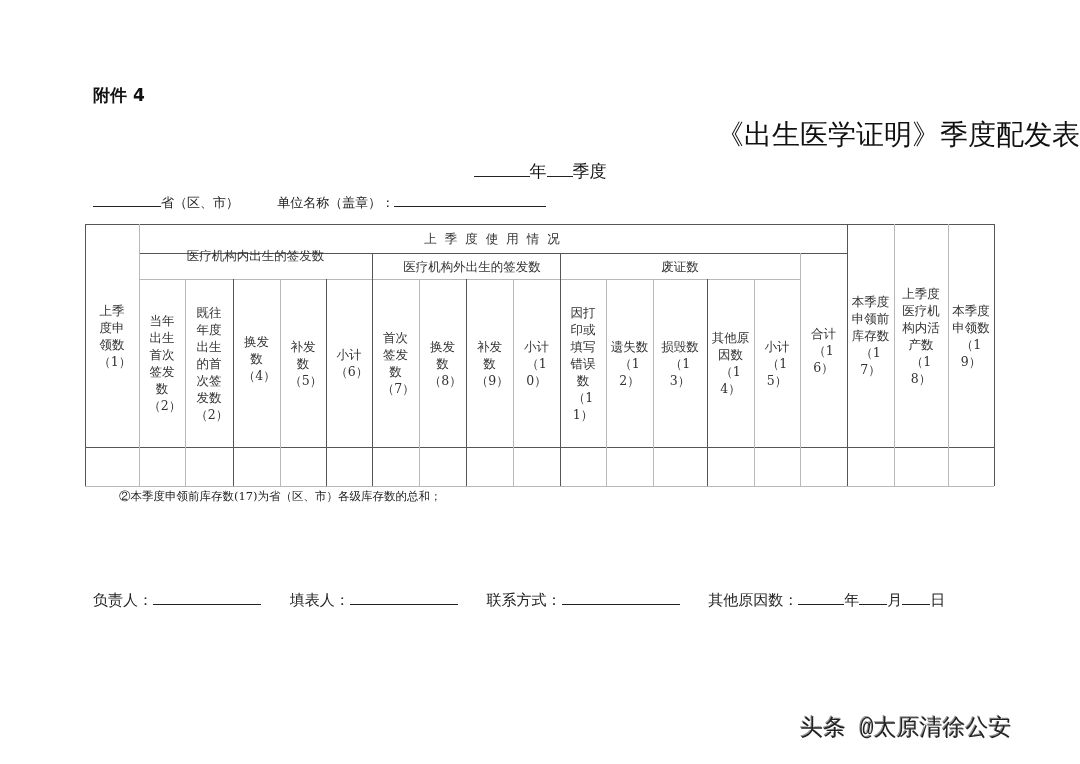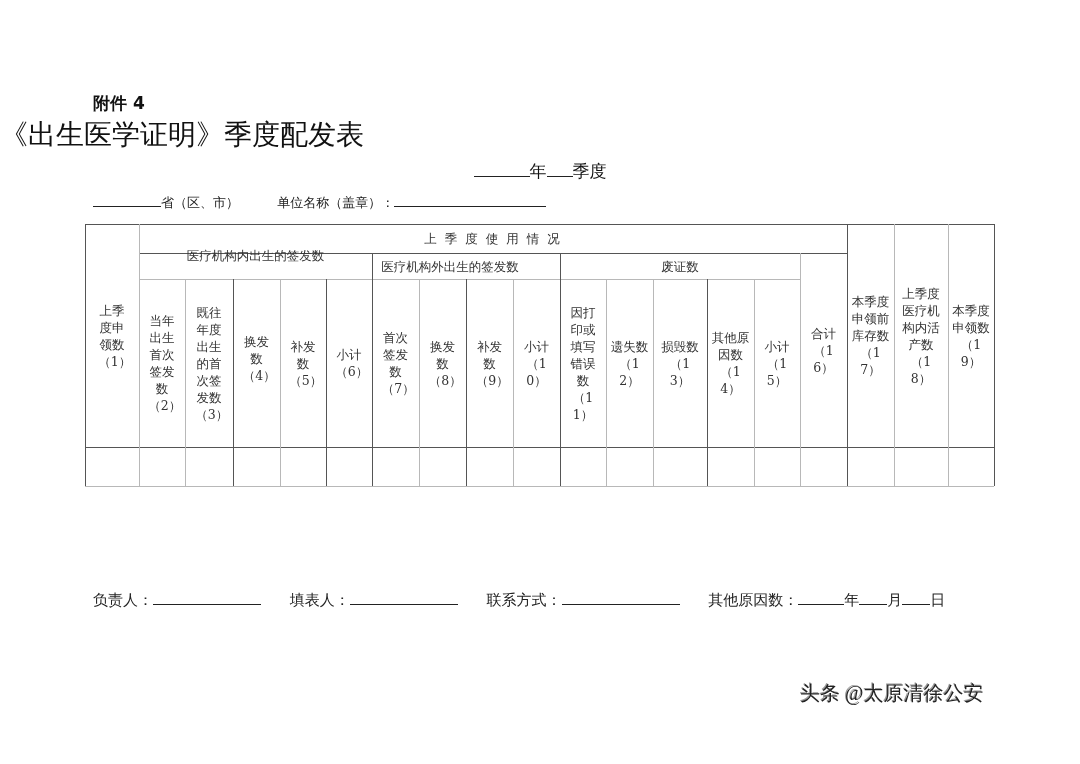--- a/index.html
+++ b/index.html
@@ -1,35 +1,35 @@
 <!DOCTYPE html>
 <html><head>
 <meta charset="utf-8">
 <style>
   html, body { margin:0; padding:0; }
   body { width:1080px; height:764px; background:#ffffff; position:relative; overflow:hidden;
          font-family:"DejaVu Serif", serif; color:#1a1a1a; }
   .abs { position:absolute; }
-  .attach { left:93px; top:84px; font-family:"DejaVu Sans", sans-serif; font-size:17px; font-weight:bold; color:#111;margin-top:8px; }
-  .title { left:0; width:1080px; top:116px; text-align:left; font-family:"DejaVu Sans", sans-serif; font-size:28px; color:#111; letter-spacing:0px; }
+  .attach { left:93px; top:84px; font-family:"DejaVu Sans", sans-serif; font-size:17px; font-weight:bold; color:#111; }
+  .title { left:0; width:1080px; top:116px; text-align:right; font-family:"DejaVu Sans", sans-serif; font-size:28px; color:#111; letter-spacing:0px; }
   .subtitle { left:0; width:1080px; top:160px; text-align:center; font-family:"DejaVu Sans", sans-serif; font-size:17px; color:#111; }
   .uline { display:inline-block; border-bottom:1.5px solid #222; vertical-align:baseline; height:14px; }
   .fill-row { left:93px; top:192px; font-size:13px; color:#222; white-space:nowrap; }
   .cell { position:absolute; box-sizing:border-box; display:flex; align-items:center; justify-content:center;
           text-align:center; font-size:12.5px; line-height:17px; color:#333; }
   .vtext { width:2.2em; word-break:break-all; }
   .line-h { position:absolute; height:0; border-top:1px solid #555; }
   .line-v { position:absolute; width:0; border-left:1px solid #555; }
   .line-v.light { border-left:1px solid #b8b8b8; }
   .line-h.light { border-top:1px solid #b8b8b8; }
   .notes { left:93px; top:487px; font-size:11.5px; line-height:18px; color:#222; white-space:nowrap; }
   .notes .indent { padding-left:26px; }
   .footer { left:93px; top:590px; font-size:15px; color:#222; white-space:nowrap; }
   .footer .grp { display:inline-block; margin-right:24px; }
-  .watermark { left:800px; top:680px; font-family:Liberation Serif, serif; font-size:20px; color:#222;
+  .watermark { left:800px; top:712px; font-family:Liberation Mono, monospace; font-size:23px; color:#222;
                text-shadow: 1px 1px 0 #fff, -1px -1px 0 #999; }
 </style>
 </head>
 <body>
 
 <div class="abs attach">附件 4</div>
 <div class="abs title">《出生医学证明》季度配发表</div>
 <div class="abs subtitle">
   <span class="uline" style="width:56px"></span><span>年</span><span class="uline" style="width:26px"></span><span>季度</span>
 </div>
@@ -64,31 +64,31 @@
   <div class="line-v" style="left:707px;top:279px;height:207px"></div>
   <div class="line-v light" style="left:754px;top:279px;height:207px"></div>
   <div class="line-v light" style="left:800px;top:253px;height:233px"></div>
   <div class="line-v" style="left:847px;top:224px;height:262px"></div>
   <div class="line-v light" style="left:894px;top:224px;height:262px"></div>
   <div class="line-v light" style="left:948px;top:224px;height:262px"></div>
   <div class="line-v" style="left:994px;top:224px;height:262px"></div>
 
   <div class="cell" style="left:139px;top:224px;width:708px;height:29px;letter-spacing:2px">上 季 度 使 用 情 况</div>
   <div class="cell" style="left:139px;top:242px;width:233px;height:26px">医疗机构内出生的签发数</div>
-  <div class="cell" style="left:356px;top:253px;width:188px;height:26px">医疗机构外出生的签发数</div>
+  <div class="cell" style="left:378px;top:253px;width:188px;height:26px">医疗机构外出生的签发数</div>
   <div class="cell" style="left:560px;top:253px;width:240px;height:26px">废证数</div>
 
   <div class="cell" style="left:85px;top:224px;width:54px;height:223px">
       <span class="vtext">上季度申领数（1）</span>
     </div>
   <div class="cell" style="left:139px;top:279px;width:46px;height:168px">
       <span class="vtext">当年出生首次签发数（2）</span>
     </div>
   <div class="cell" style="left:185px;top:279px;width:48px;height:168px">
-      <span class="vtext">既往年度出生的首次签发数（3）</span>
+      <span class="vtext">既往年度出生的首次签发数（2）</span>
     </div>
   <div class="cell" style="left:233px;top:274px;width:47px;height:168px">
       <span class="vtext">换发数（4）</span>
     </div>
   <div class="cell" style="left:280px;top:279px;width:46px;height:168px">
       <span class="vtext">补发数（5）</span>
     </div>
   <div class="cell" style="left:326px;top:279px;width:46px;height:168px">
       <span class="vtext">小计（6）</span>
     </div>
@@ -149,20 +149,21 @@
     <div class="cell" style="left:707px;top:447px;width:47px;height:39px"></div>
     <div class="cell" style="left:754px;top:447px;width:46px;height:39px"></div>
     <div class="cell" style="left:800px;top:447px;width:47px;height:39px"></div>
     <div class="cell" style="left:847px;top:447px;width:47px;height:39px"></div>
     <div class="cell" style="left:894px;top:447px;width:54px;height:39px"></div>
     <div class="cell" style="left:948px;top:447px;width:46px;height:39px"></div>
   </div>
 </div>
 
 <div class="abs notes">
+  <div class="indent">②本季度申领前库存数(17)为省（区、市）各级库存数的总和；</div>
 </div>
 
 <div class="abs footer">
   <span class="grp"><span>负责人：</span><span class="uline" style="width:108px"></span></span>
   <span class="grp"><span>填表人：</span><span class="uline" style="width:108px"></span></span>
   <span class="grp"><span>联系方式：</span><span class="uline" style="width:118px"></span></span>
   <span class="grp" style="margin-right:0"><span>其他原因数：</span><span class="uline" style="width:46px"></span><span>年</span><span class="uline" style="width:28px"></span><span>月</span><span class="uline" style="width:28px"></span><span>日</span></span>
 </div>
 
 <div class="abs watermark">头条 @太原清徐公安</div>

